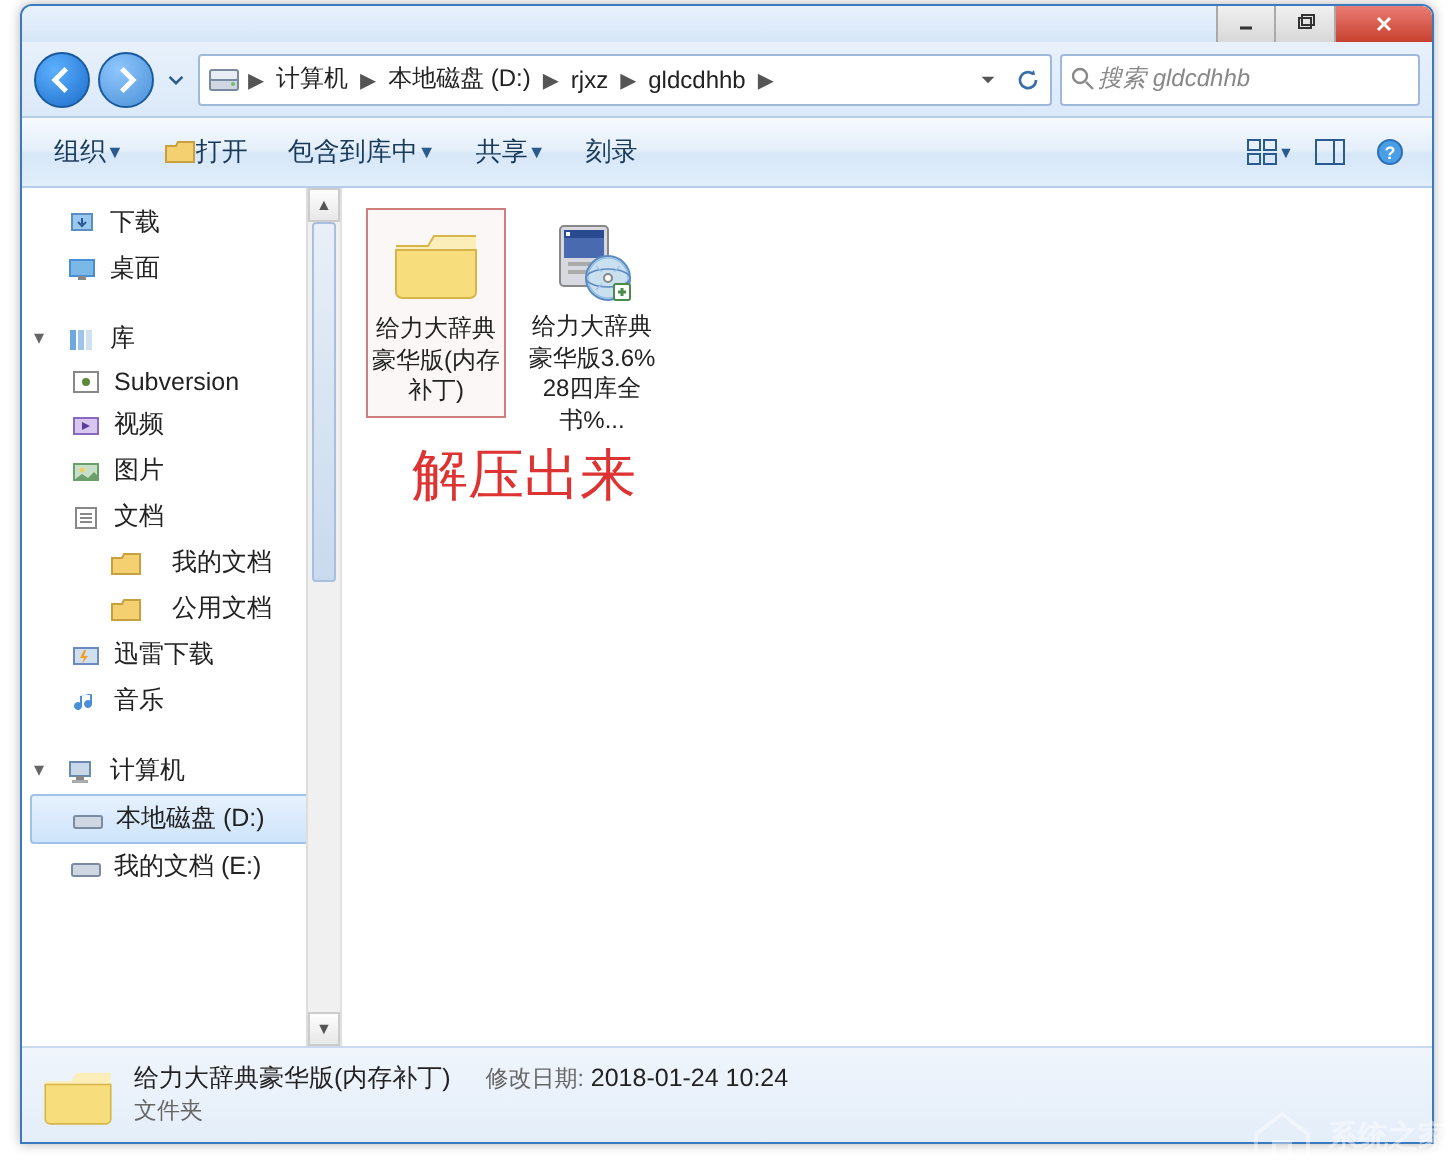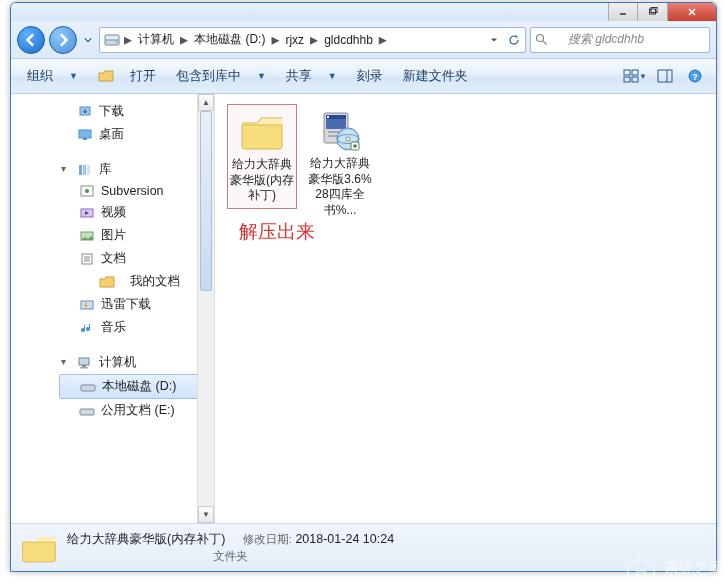--- a/index.html
+++ b/index.html
@@ -20,58 +20,58 @@
 .navbtn.fwd { background: radial-gradient(circle at 35% 30%, #8fc7ff, #4a8fd6); }
 .navdd { width:14px; height:26px; display:flex;align-items:center;justify-content:center;color:#2a5a8f;}
 .breadcrumb { flex:1; height:26px; background:#fff; border:1px solid #9fb9d8; border-radius:2px; display:flex; align-items:center; padding:0 2px; overflow:hidden;}
 .bc-icon { width:20px; display:flex;align-items:center;justify-content:center;}
 .bc-seg { display:flex;align-items:center; font-size:12px; color:#222; padding:0 4px; height:100%;}
 .bc-arrow { color:#555; padding:0 2px;}
 .bc-tools { margin-left:auto; display:flex; align-items:center; gap:2px; color:#555;}
 .bc-tools span{width:18px;display:flex;align-items:center;justify-content:center;}
 .searchbox { width:180px; height:26px; background:#fff; border:1px solid #9fb9d8; border-radius:2px; display:flex;align-items:center;padding:0 4px;}
 .searchbox .sicon{color:#888;display:flex;}
-.searchbox .stext{ color:#888; font-size:12px; font-style:italic; margin-left:20px;}
+.searchbox .stext{ color:#888; font-size:12px; font-style:italic; margin-left:1px;}
 
 
 .toolbar { height: 35px; background: linear-gradient(#f6fafe,#e4effa 48%, #d6e7f8 52%, #e1eefb); border-bottom:1px solid #b5cde8; display:flex; align-items:center; padding:0 8px; gap:4px;}
-.tb-item { font-size:13px; color:#1a3a5a; display:flex;align-items:center; padding:3px 7px; gap:16px; border:1px solid transparent; border-radius:2px;}
+.tb-item { font-size:13px; color:#1a3a5a; display:flex;align-items:center; padding:3px 7px; gap:0; border:1px solid transparent; border-radius:2px;}
 .tb-item .dd{font-size:9px;color:#2a5a8f;}
 .tb-spacer{flex:1;}
 .tb-icon{width:26px;height:22px;display:flex;align-items:center;justify-content:center;color:#2a5a8f;}
 
 
-.mainarea { display:flex; height: calc(100% - 18px - 38px - 35px - 48px); padding-left: 44px; }
+.mainarea { display:flex; height: calc(100% - 18px - 38px - 35px - 48px); }
 .sidebar { width:160px; background:#fff; border-right:1px solid #e0e0e0; overflow:hidden; padding:6px 0;}
 .side-item { display:flex;align-items:center;gap:6px; font-size:12.5px; color:#222; padding:3px 4px 3px 24px; white-space:nowrap;}
 .side-item.child{padding-left:44px;gap:15px;}
 .side-item.head{padding-left:22px;}
 .side-item.selected{background:linear-gradient(#e6f1fd,#cfe4fb);border:1px solid #9fc2ea;border-radius:2px;margin:0 4px;padding-left:20px;}
 .side-item svg{flex-shrink:0;}
 .side-group{margin-bottom:12px;position:relative;}
 .side-group .tri{position:absolute;left:6px;top:5px;color:#666;font-size:10px;}
 .side-scroll{position:absolute; right:0; top:0; bottom:0; width:17px; background:#f0f0f0; border-left:1px solid #ddd;}
 .side-scroll .up,.side-scroll .down{height:17px;background:linear-gradient(#fdfdfd,#e8e8e8);border:1px solid #ccc;display:flex;align-items:center;justify-content:center;font-size:8px;color:#555;}
 .side-scroll .down{position:absolute;bottom:0;left:0;right:0;}
 .side-scroll .thumb{position:absolute;top:17px;left:2px;right:2px;height:180px;background:linear-gradient(#e8eff8,#c9daee);border:1px solid #a8c0dd;border-radius:2px;}
 
 .content { flex:1; background:#fff; position:relative; padding:10px 12px;}
 .items-row{display:flex;gap:8px;align-items:flex-start;}
 .file-item{width:70px;display:flex;flex-direction:column;align-items:center;text-align:center;font-size:12px;color:#222;line-height:1.3;padding:4px 2px;}
 .file-item .icon-slot{width:50px;height:46px;display:flex;align-items:center;justify-content:center;margin-bottom:2px;}
 .file-item.sel{border:1px solid #cf7c7c;background:rgba(207,124,124,.06);}
 .file-item .label{word-break:break-all;}
-.annotation{position:absolute;left:24px;top:125px;color:#d33;font-size:19px;font-family:Liberation Sans, sans-serif;}
+.annotation{position:absolute;left:35px;top:125px;color:#d33;font-size:28px;font-family:Liberation Sans, sans-serif;}
 .rar-box{position:relative;}
 .rar-box::before{content:"";position:absolute;left:-6px;top:-6px;right:-6px;bottom:-6px;border:2px solid #d33;}
 
 .statusbar{height:48px;background:linear-gradient(#f0f5fc,#e4eef9);border-top:1px solid #c9daee;display:flex;align-items:center;padding:4px 10px;gap:10px;}
 .sb-icon{width:36px;height:36px;display:flex;align-items:center;justify-content:center;}
 .sb-text{font-size:12.5px;color:#222;line-height:1.4;}
-.sb-sub{font-size:11.5px;color:#666;text-align:center;}
+.sb-sub{font-size:11.5px;color:#666;}
 
 
 .watermark{position:absolute;right:4px;bottom:4px;color:#fff;opacity:.45;font-size:15px;font-weight:600;display:flex;align-items:center;gap:6px;}
 .watermark svg{opacity:.9;}
 
 
 .ico-folder{width:44px;height:38px;}
 .ico-rar{width:38px;height:42px;}
 .ico-exe{width:44px;height:44px;}
 .ico-small-folder{width:16px;height:14px;}
@@ -174,23 +174,20 @@
         <span>包含到库中</span>
         <span class="dd">▼</span>
       </div>
     <div class="tb-item">
         <span>共享</span>
         <span class="dd">▼</span>
       </div>
     <div class="tb-item">
         <span>刻录</span>
       </div>
-    <div class="tb-item">
-        <span>新建文件夹</span>
-      </div>
     <div class="tb-spacer"></div>
     <div class="tb-icon">
         <svg width="16" height="14" viewBox="0 0 16 14">
           <rect x="1" y="1" width="6" height="5" fill="none" stroke="#2a5a8f"></rect>
           <rect x="9" y="1" width="6" height="5" fill="none" stroke="#2a5a8f"></rect>
           <rect x="1" y="8" width="6" height="5" fill="none" stroke="#2a5a8f"></rect>
           <rect x="9" y="8" width="6" height="5" fill="none" stroke="#2a5a8f"></rect>
         </svg>
         <span style="font-size:8px;color:#2a5a8f;">▼</span>
       </div>
@@ -267,20 +264,26 @@
               <line x1="5" y1="9" x2="11" y2="9" stroke="#888"></line>
             </svg>
             <span>文档</span>
           </div>
         <div class="side-item child">
             <svg class="ico-small-folder" viewBox="0 0 16 14">
               <path d="M1 4h5l1-2h8v10H1z" fill="#f5d070" stroke="#c9a040"></path>
             </svg>
             <span>我的文档</span>
           </div>
+        <div class="side-item child">
+            <svg class="ico-small-folder" viewBox="0 0 16 14">
+              <path d="M1 4h5l1-2h8v10H1z" fill="#f5d070" stroke="#c9a040"></path>
+            </svg>
+            <span>公用文档</span>
+          </div>
         <div class="side-item">
             <svg class="ico-small-folder" viewBox="0 0 16 14">
               <rect x="2" y="3" width="12" height="8" fill="#d0e0f0" stroke="#6a8ac0"></rect>
               <path d="M7 4l-2 4h2l-1 3 3-4H7l1-3z" fill="#f0a020"></path>
             </svg>
             <span>迅雷下载</span>
           </div>
         <div class="side-item">
             <svg class="ico-small-folder" viewBox="0 0 16 14">
               <path d="M6 3v6a2 2 0 1 1-1-1.7V4l6-1v5a2 2 0 1 1-1-1.7V3l-4 .7" fill="#4a8fd6"></path>
@@ -302,21 +305,21 @@
         <div class="side-item selected">
             <svg class="ico-small-folder" viewBox="0 0 16 14">
               <rect x="1" y="5" width="14" height="6" rx="1" fill="#cfd8e2" stroke="#7a8aa0"></rect>
             </svg>
             <span>本地磁盘 (D:)</span>
           </div>
         <div class="side-item">
             <svg class="ico-small-folder" viewBox="0 0 16 14">
               <rect x="1" y="5" width="14" height="6" rx="1" fill="#cfd8e2" stroke="#7a8aa0"></rect>
             </svg>
-            <span>公用文档 (E:)</span>
+            <span>我的文档 (E:)</span>
           </div>
       </div>
 
       <div class="side-scroll">
         <div class="up">▲</div>
         <div class="thumb"></div>
         <div class="down">▼</div>
       </div>
     </div>
 

